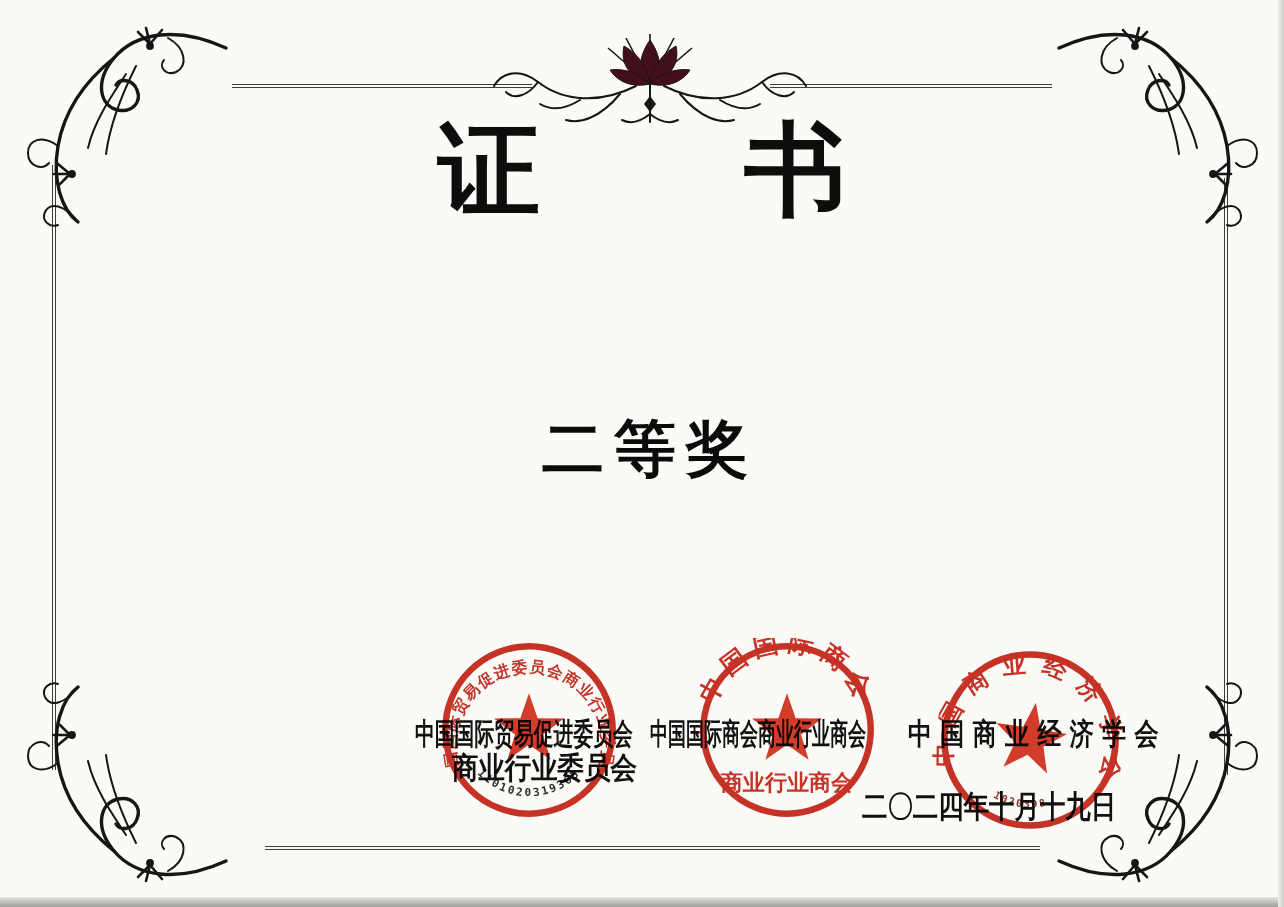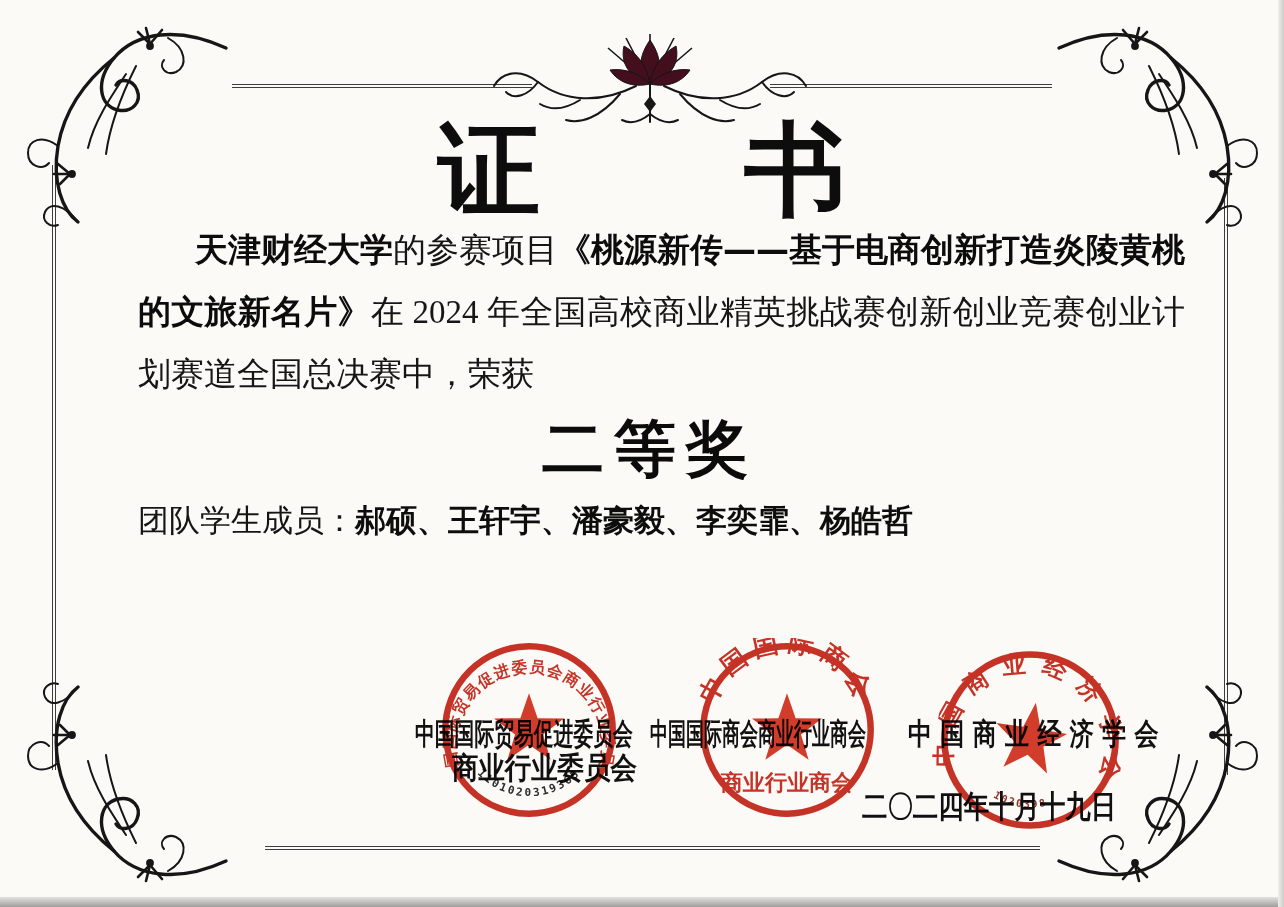--- a/index.html
+++ b/index.html
@@ -121,27 +121,23 @@
     <path class="petal" d="M170,58 C152,62 138,56 130,44 C146,42 160,48 170,58 Z"></path>
     <path class="petal" d="M170,58 C188,62 202,56 210,44 C194,42 180,48 170,58 Z"></path>
     <path class="fl-thin" d="M170,58 L170,96"></path>
     <path d="M170,70 L176,78 L170,86 L164,78 Z" fill="#161616"></path>
     <path class="fl-thin" d="M170,88 C160,96 150,98 142,94"></path>
     <path class="fl-thin" d="M170,88 C180,96 190,98 198,94"></path>
   </svg>
 
   <div class="abs title">证　　书</div>
 
-  <p class="abs body-par"><span class="seg-strong">天津财经大学</span><span>的参赛项目</span><span class="seg-strong">《桃源新传——基于电商创新打造炎陵黄桃的文旅新名片》</span><span>在 2024 年全国高校商业精英挑战赛创新创业竞赛创业计划赛道全国总决赛中，荣获</span></p>
 
   <div class="abs award">二等奖</div>
 
-  <div class="abs row-people" style="top:500px;">
-    <span>团队学生成员：</span><span class="names">郝硕、王轩宇、潘豪毅、李奕霏、杨皓哲</span>
-  </div>
 
   <div class="abs orgs" style="left:415px; top:714px;">
     <span class="cond" style="transform:scaleX(0.66);">中国国际贸易促进委员会</span>
   </div>
   <div class="abs orgs" style="left:650px; top:714px;">
     <span class="cond" style="transform:scaleX(0.60);">中国国际商会商业行业商会</span>
   </div>
   <div class="abs orgs" style="left:908px; top:714px;">
     <span class="cond" style="transform:scaleX(0.80);">中 国 商 业 经 济 学 会</span>
   </div>

